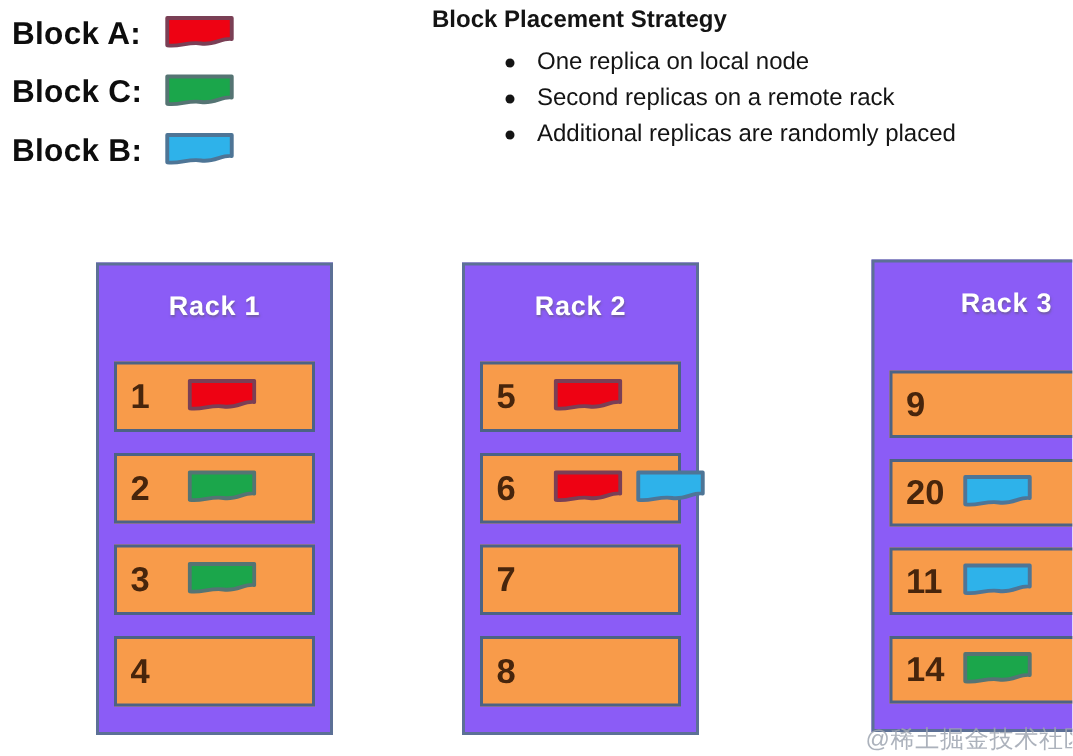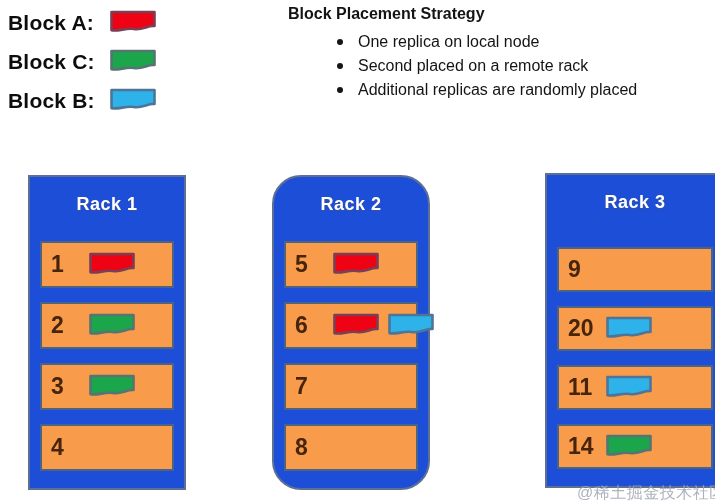--- a/index.html
+++ b/index.html
@@ -70,25 +70,26 @@
     border-radius: 50%;
     background: #141414;
   }
 
   
   .rack {
     position: absolute;
     top: 175px;
     width: 158px;
     height: 315px;
-    background: #1d4ed8;
+    background: #8b5cf6;
     border: 2.5px solid #5c7096;
+    margin-left: 36px;
   }
   .rack-1 { left: 28px; }
-  .rack-2 { left: 272px; border-radius: 29px; }
+  .rack-2 { left: 272px; }
   .rack-3 { left: 545px; top: 173px; width: 180px; height: 315px; }
 
   .rack-title {
     margin-top: 17px;
     text-align: center;
     color: #ffffff;
     font-size: 18px;
     font-weight: bold;
     letter-spacing: 0.5px;
     text-shadow: 0.5px 1px 1.5px rgba(90,90,95,0.55);
@@ -165,21 +166,21 @@
             <path d="M1.5 2 H44.5 V16 C38 15 32.5 20.5 24 19 C16 17.6 9 21.5 1.5 20.2 Z" fill="#2eb2ea" stroke="#4e7596" stroke-width="2.6" stroke-linejoin="round"></path>
           </svg>
         </span>
     </div>
   </div>
 
   <div class="strategy">
     <div class="strategy-title">Block Placement Strategy</div>
     <ul class="strategy-list">
       <li>One replica on local node</li>
-      <li>Second placed on a remote rack</li>
+      <li>Second replicas on a remote rack</li>
       <li>Additional replicas are randomly placed</li>
     </ul>
   </div>
 
   <div class="rack rack-1">
     <div class="rack-title">Rack 1</div>
     <div class="nodes">
       <div class="node">
         <span class="node-num">1</span>
         <span class="blocks">

